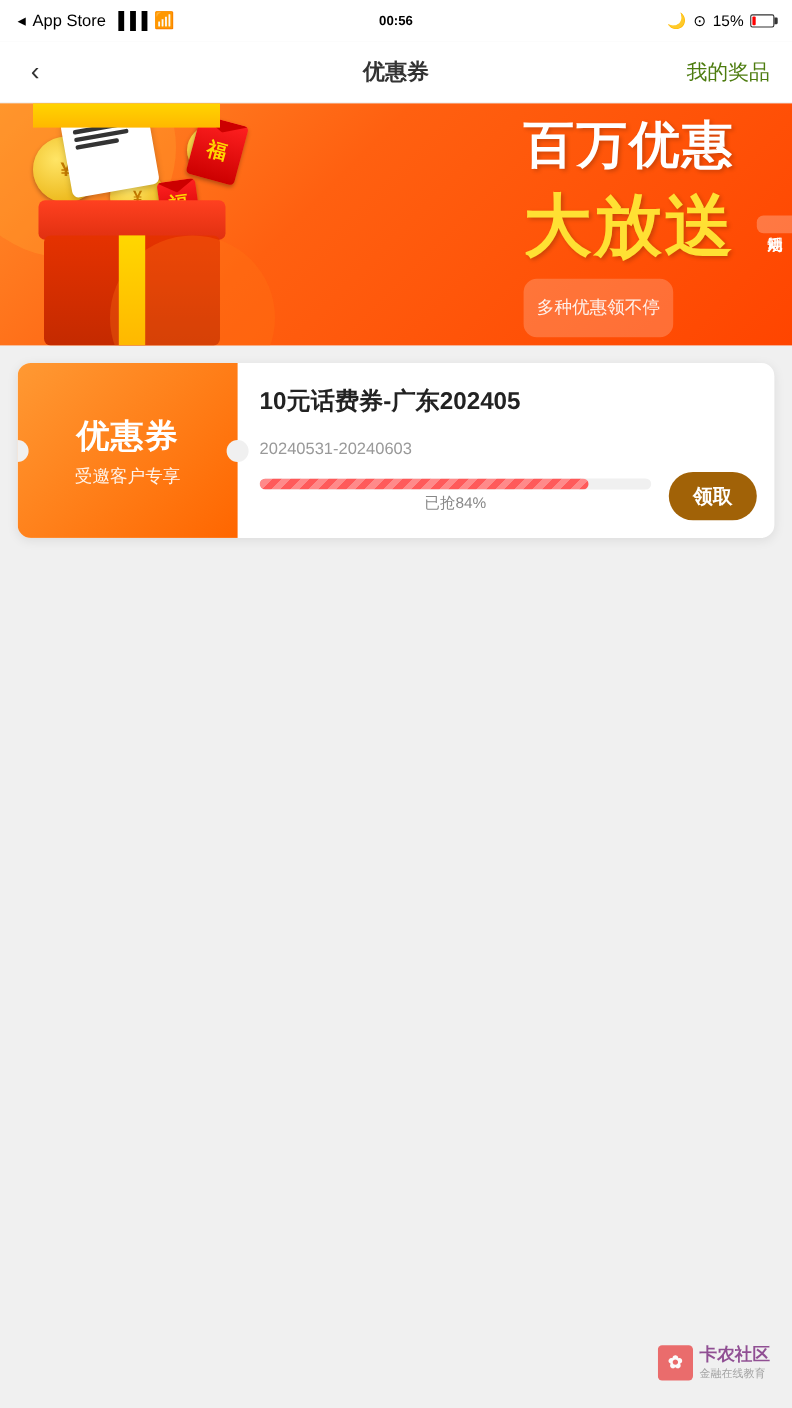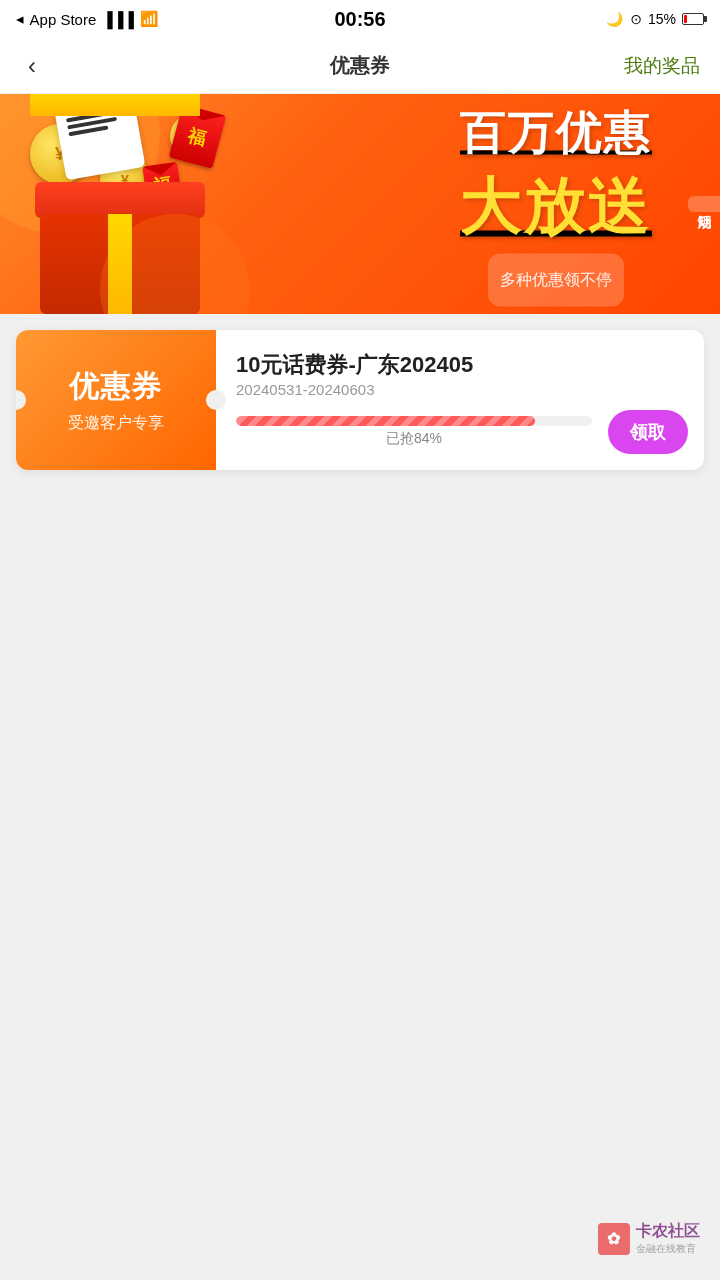--- a/index.html
+++ b/index.html
@@ -23,21 +23,21 @@
       font-size: 14px;
       font-weight: 500;
     }
     .status-left {
       display: flex;
       align-items: center;
       gap: 6px;
       font-size: 15px;
     }
     .status-center {
-      font-size: 20px;
+      font-size: 12px;
       font-weight: 600;
       position: absolute;
       left: 50%;
       transform: translateX(-50%);
     }
     .status-right {
       display: flex;
       align-items: center;
       gap: 6px;
       font-size: 14px;
@@ -266,25 +266,24 @@
       color: gold;
       font-size: 18px;
       font-weight: bold;
     }
     .env1 { top: 5px; right: 20px; transform: rotate(15deg); }
     .env2 { top: 60px; right: 60px; transform: rotate(-8deg); width: 35px; height: 42px; }
 
     
     .banner-text {
       position: absolute;
-      right: 68px;
+      right: 52px;
       top: 50%;
       transform: translateY(-50%);
-      text-align: center;
-      text-decoration: underline;
+      text-align: left;
     }
     .banner-title-line1 {
       font-size: 46px;
       font-weight: 900;
       color: #fff;
       text-shadow: 2px 2px 4px rgba(0,0,0,0.2);
       letter-spacing: 2px;
     }
     .banner-title-line2 {
       font-size: 62px;
@@ -382,21 +381,21 @@
       flex: 1;
       padding: 20px 16px 16px 20px;
       display: flex;
       flex-direction: column;
       justify-content: space-between;
     }
     .coupon-name {
       font-size: 22px;
       font-weight: 700;
       color: #222;
-      margin-bottom: 0;
+      margin-bottom: 20px;
     }
     .coupon-date {
       font-size: 15px;
       color: #999;
       margin-bottom: 12px;
     }
     .coupon-footer {
       display: flex;
       align-items: center;
       justify-content: space-between;
@@ -422,21 +421,21 @@
         #ff8a8a 12px
       );
       border-radius: 5px;
     }
     .progress-text {
       font-size: 14px;
       color: #888;
       text-align: center;
     }
     .claim-btn {
-      background: #d946ef;
+      background: #a16207;
       color: #fff;
       border: none;
       border-radius: 22px;
       padding: 10px 22px;
       font-size: 18px;
       font-weight: bold;
       cursor: pointer;
       white-space: nowrap;
     }
 

